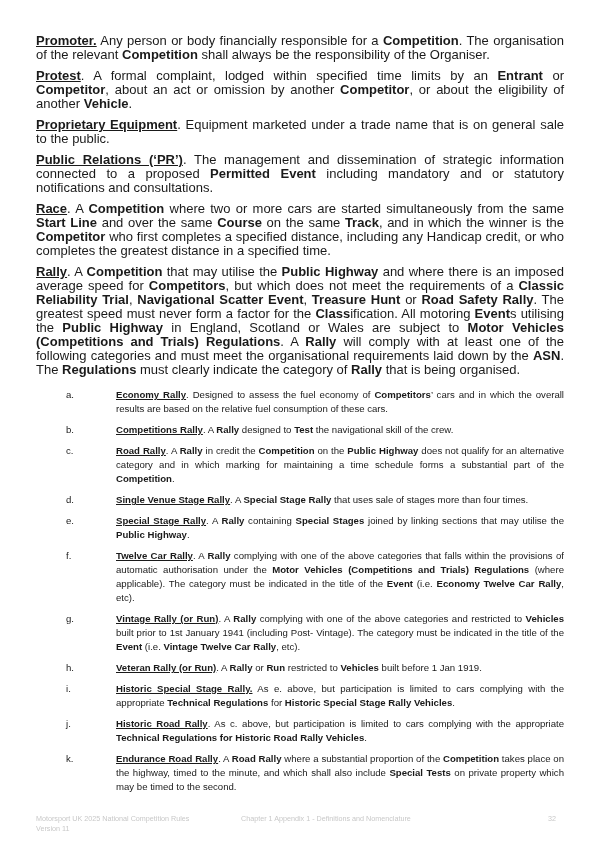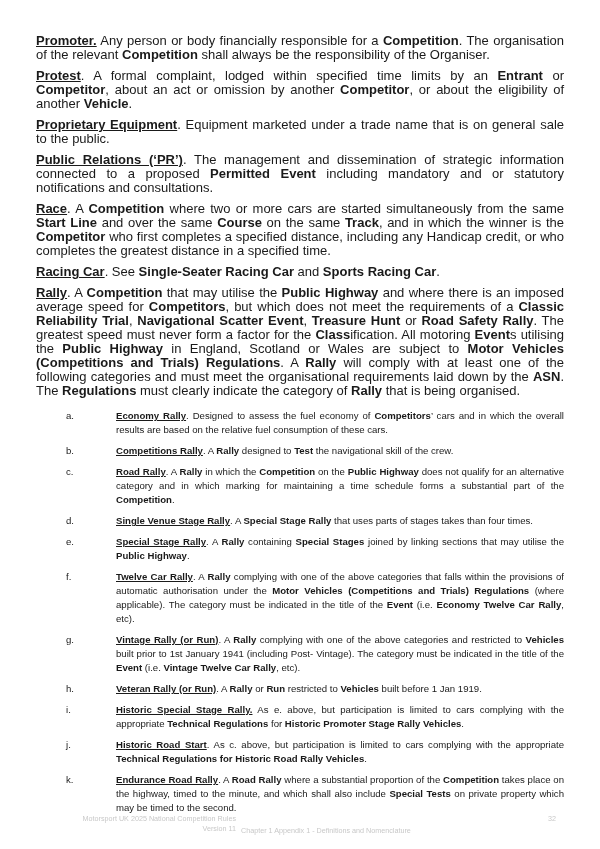--- a/index.html
+++ b/index.html
@@ -8,48 +8,47 @@
   .page { position: absolute; left: 36px; top: 34px; width: 528px; }
   .def { font-size: 13px; line-height: 14px; text-align: justify; margin: 0 0 7px 0; }
   .term { font-weight: bold; text-decoration: underline; text-underline-offset: 1px; }
   b { font-weight: bold; }
   .sublist { list-style: none; margin: 11px 0 0 0; padding: 0; }
   .subitem { position: relative; padding-left: 80px; font-size: 9.6px; line-height: 14px;
              text-align: justify; margin: 0 0 7px 0; }
   .marker { position: absolute; left: 30px; top: 0; }
   .footer { position: absolute; top: 814px; left: 36px; width: 528px; font-size: 7.2px;
             line-height: 10px; color: #c8c8c8; }
-  .footer .left { position: absolute; left: 0; top: 0; width: 200px; text-align: right; }
-  .footer .mid { position: absolute; left: 205px; top: 12px; }
+  .footer .left { position: absolute; left: 0; top: 0; width: 200px; }
+  .footer .mid { position: absolute; left: 205px; top: 0; }
   .footer .right { position: absolute; right: 8px; top: 0; }
 </style>
 </head>
 <body>
 
 <div class="page">
   <div id="defs">
       <p class="def"><span class="term">Promoter.</span><span> Any person or body financially responsible for a </span><b>Competition</b><span>. The organisation of the relevant </span><b>Competition</b><span> shall always be the responsibility of the Organiser.</span></p>
       <p class="def"><span class="term">Protest</span><span>. A formal complaint, lodged within specified time limits by an </span><b>Entrant</b><span> or </span><b>Competitor</b><span>, about an act or omission by another </span><b>Competitor</b><span>, or about the eligibility of another </span><b>Vehicle</b><span>.</span></p>
       <p class="def"><span class="term">Proprietary Equipment</span><span>. Equipment marketed under a trade name that is on general sale to the public.</span></p>
       <p class="def"><span class="term">Public Relations (‘PR’)</span><span>. The management and dissemination of strategic information connected to a proposed </span><b>Permitted Event</b><span> including mandatory and or statutory notifications and consultations.</span></p>
       <p class="def"><span class="term">Race</span><span>. A </span><b>Competition</b><span> where two or more cars are started simultaneously from the same </span><b>Start Line</b><span> and over the same </span><b>Course</b><span> on the same </span><b>Track</b><span>, and in which the winner is the </span><b>Competitor</b><span> who first completes a specified distance, including any Handicap credit, or who completes the greatest distance in a specified time.</span></p>
-      <p class="def"><span class="term">Racing Car</span><span>. See </span><b>Single-Seater Racing Car</b><span> and </span><b>Sports Racing Car</b><span>.</span></p>
       <p class="def"><span class="term">Rally</span><span>. A </span><b>Competition</b><span> that may utilise the </span><b>Public Highway</b><span> and where there is an imposed average speed for </span><b>Competitors</b><span>, but which does not meet the requirements of a </span><b>Classic Reliability Trial</b><span>, </span><b>Navigational Scatter Event</b><span>, </span><b>Treasure Hunt</b><span> or </span><b>Road Safety Rally</b><span>. The greatest speed must never form a factor for the </span><b>Class</b><span>ification. All motoring </span><b>Event</b><span>s utilising the </span><b>Public Highway</b><span> in England, Scotland or Wales are subject to </span><b>Motor Vehicles (Competitions and Trials) Regulations</b><span>. A </span><b>Rally</b><span> will comply with at least one of the following categories and must meet the organisational requirements laid down by the </span><b>ASN</b><span>. The </span><b>Regulations</b><span> must clearly indicate the category of </span><b>Rally</b><span> that is being organised.</span></p>
     </div>
   <ol class="sublist" id="subs">
       <li class="subitem"><span class="marker">a.</span><span class="term">Economy Rally</span><span>. Designed to assess the fuel economy of </span><b>Competitors</b><span>’ cars and in which the overall results are based on the relative fuel consumption of these cars.</span></li>
       <li class="subitem"><span class="marker">b.</span><span class="term">Competitions Rally</span><span>. A </span><b>Rally</b><span> designed to </span><b>Test</b><span> the navigational skill of the crew.</span></li>
-      <li class="subitem"><span class="marker">c.</span><span class="term">Road Rally</span><span>. A </span><b>Rally</b><span> in which the </span><b>Competition</b><span> on the </span><b>Public Highway</b><span> does not qualify for an alternative category and in which marking for maintaining a time schedule forms a substantial part of the </span><b>Competition</b><span>.</span></li>
-      <li class="subitem"><span class="marker">d.</span><span class="term">Single Venue Stage Rally</span><span>. A </span><b>Special Stage Rally</b><span> that uses parts of stages takes than four times.</span></li>
+      <li class="subitem"><span class="marker">c.</span><span class="term">Road Rally</span><span>. A </span><b>Rally</b><span> in credit the </span><b>Competition</b><span> on the </span><b>Public Highway</b><span> does not qualify for an alternative category and in which marking for maintaining a time schedule forms a substantial part of the </span><b>Competition</b><span>.</span></li>
+      <li class="subitem"><span class="marker">d.</span><span class="term">Single Venue Stage Rally</span><span>. A </span><b>Special Stage Rally</b><span> that uses sale of stages more than four times.</span></li>
       <li class="subitem"><span class="marker">e.</span><span class="term">Special Stage Rally</span><span>. A </span><b>Rally</b><span> containing </span><b>Special Stages</b><span> joined by linking sections that may utilise the </span><b>Public Highway</b><span>.</span></li>
       <li class="subitem"><span class="marker">f.</span><span class="term">Twelve Car Rally</span><span>. A </span><b>Rally</b><span> complying with one of the above categories that falls within the provisions of automatic authorisation under the </span><b>Motor Vehicles (Competitions and Trials) Regulations</b><span> (where applicable). The category must be indicated in the title of the </span><b>Event</b><span> (i.e. </span><b>Economy Twelve Car Rally</b><span>, etc).</span></li>
       <li class="subitem"><span class="marker">g.</span><span class="term">Vintage Rally (or Run)</span><span>. A </span><b>Rally</b><span> complying with one of the above categories and restricted to </span><b>Vehicles</b><span> built prior to 1st January 1941 (including Post- Vintage). The category must be indicated in the title of the </span><b>Event</b><span> (i.e. </span><b>Vintage Twelve Car Rally</b><span>, etc).</span></li>
       <li class="subitem"><span class="marker">h.</span><span class="term">Veteran Rally (or Run)</span><span>. A </span><b>Rally</b><span> or </span><b>Run</b><span> restricted to </span><b>Vehicles</b><span> built before 1 Jan 1919.</span></li>
-      <li class="subitem"><span class="marker">i.</span><span class="term">Historic Special Stage Rally.</span><span> As e. above, but participation is limited to cars complying with the appropriate </span><b>Technical Regulations</b><span> for </span><b>Historic Promoter Stage Rally Vehicles</b><span>.</span></li>
-      <li class="subitem"><span class="marker">j.</span><span class="term">Historic Road Start</span><span>. As c. above, but participation is limited to cars complying with the appropriate </span><b>Technical Regulations for Historic Road Rally Vehicles</b><span>.</span></li>
+      <li class="subitem"><span class="marker">i.</span><span class="term">Historic Special Stage Rally.</span><span> As e. above, but participation is limited to cars complying with the appropriate </span><b>Technical Regulations</b><span> for </span><b>Historic Special Stage Rally Vehicles</b><span>.</span></li>
+      <li class="subitem"><span class="marker">j.</span><span class="term">Historic Road Rally</span><span>. As c. above, but participation is limited to cars complying with the appropriate </span><b>Technical Regulations for Historic Road Rally Vehicles</b><span>.</span></li>
       <li class="subitem"><span class="marker">k.</span><span class="term">Endurance Road Rally</span><span>. A </span><b>Road Rally</b><span> where a substantial proportion of the </span><b>Competition</b><span> takes place on the highway, timed to the minute, and which shall also include </span><b>Special Tests</b><span> on private property which may be timed to the second.</span></li>
     </ol>
 </div>
 
 <div class="footer">
   <div class="left">
     <div>Motorsport UK 2025 National Competition Rules</div>
     <div>Version 11</div>
   </div>
   <div class="mid">Chapter 1 Appendix 1 - Definitions and Nomenclature</div>

